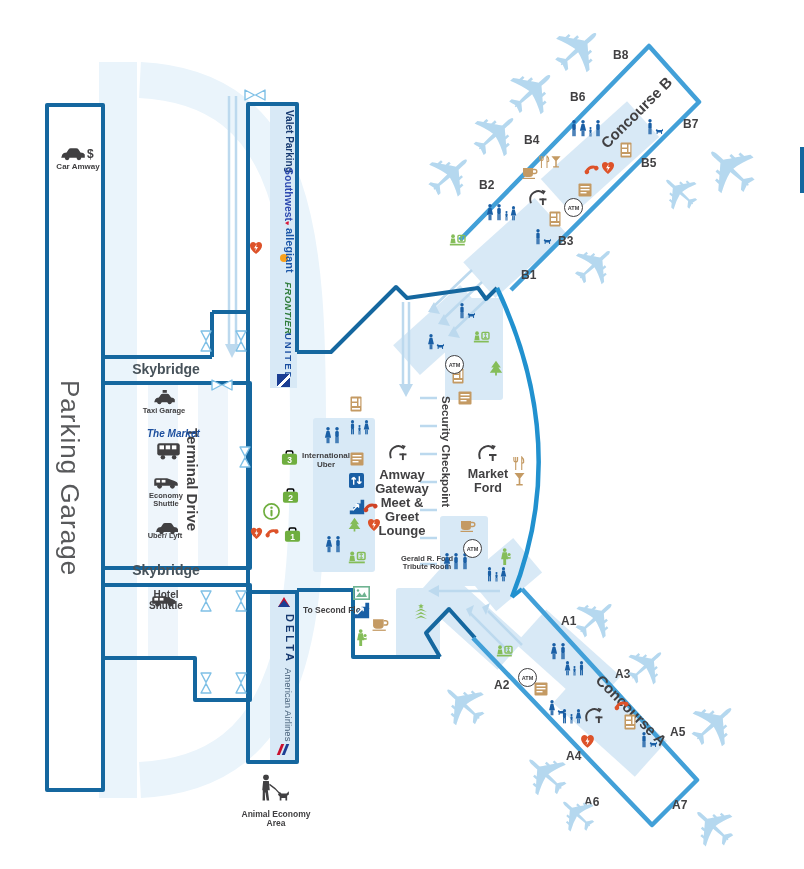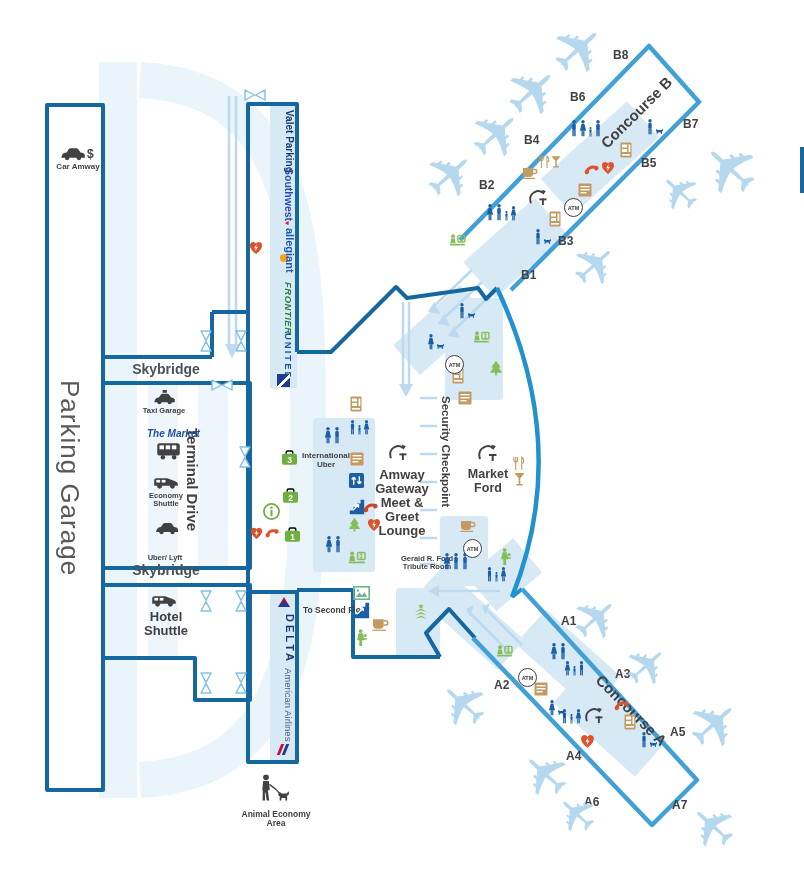--- a/index.html
+++ b/index.html
@@ -304,27 +304,27 @@
       <svg width="26" height="15" viewBox="0 0 24 14">
         <use href="#i-van"></use>
       </svg>
     </div>
 <div class="lbl" style="left:141px;top:492px;width:50px;font-size:7.5px">Economy Shuttle</div>
 <div class="ic gry" style="left:155px;top:521px">
       <svg width="24" height="14" viewBox="0 0 24 14">
         <use href="#i-car"></use>
       </svg>
     </div>
-<div class="lbl" style="left:139px;top:554px;width:52px;font-size:7.5px">Uber/ Lyft</div>
+<div class="lbl" style="left:139px;top:532px;width:52px;font-size:7.5px">Uber/ Lyft</div>
 <div class="ic gry" style="left:151px;top:592px">
       <svg width="26" height="15" viewBox="0 0 24 14">
         <use href="#i-van"></use>
       </svg>
     </div>
-<div class="lbl" style="left:143px;top:610px;width:46px;font-size:13px">Hotel Shuttle</div>
+<div class="lbl" style="left:143px;top:590px;width:46px;font-size:10px">Hotel Shuttle</div>
 
 <div class="airline" style="left:295px;top:110px;font-size:10px;color:#163a70">Valet Parking</div>
 <div class="airline" style="left:295px;top:168px;font-size:10.5px;color:#2e4bb1"><span>Southwest</span><span style="color:#d81939;font-size:7px">♥</span></div>
 <div class="sun" style="left:280px;top:254px"></div>
 <div class="airline" style="left:296px;top:228px;font-size:11px;color:#1a56a8;z-index:3">allegiant</div>
 <div class="airline" style="left:294px;top:282px;font-size:9.5px;font-style:italic;color:#2f7d3b;letter-spacing:.5px">FRONTIER</div>
 <div class="airline" style="left:294px;top:333px;font-size:9.5px;color:#1a4ea0;letter-spacing:2px">UNITED</div>
 <div class="ulogo" style="left:277px;top:374px"></div>
 
 <div class="dmark" style="left:278px;top:597px"></div>

